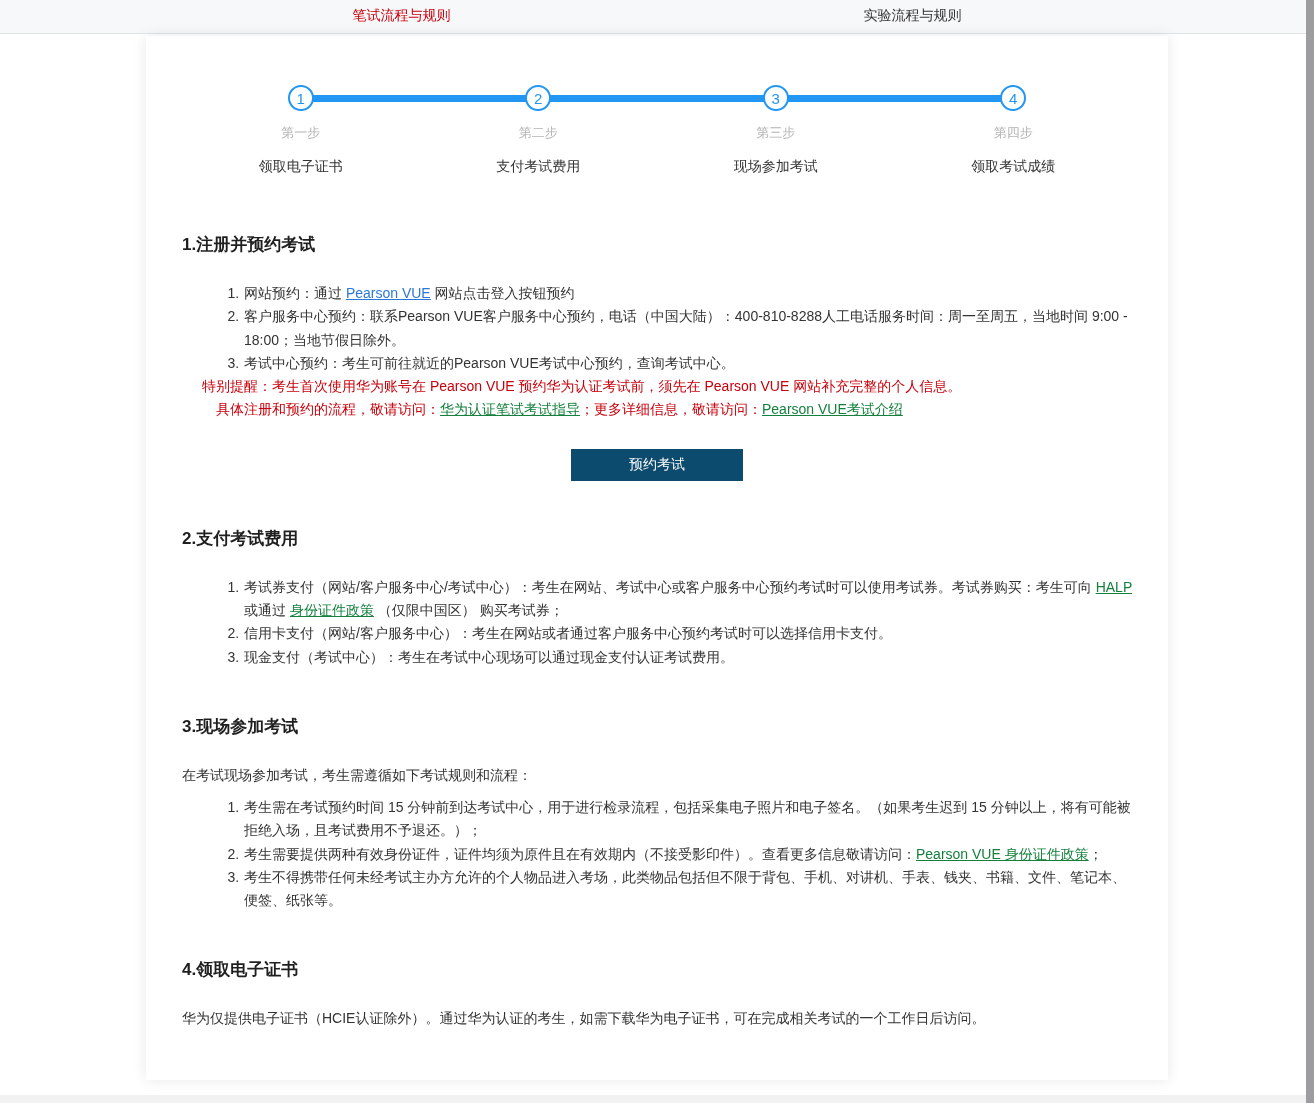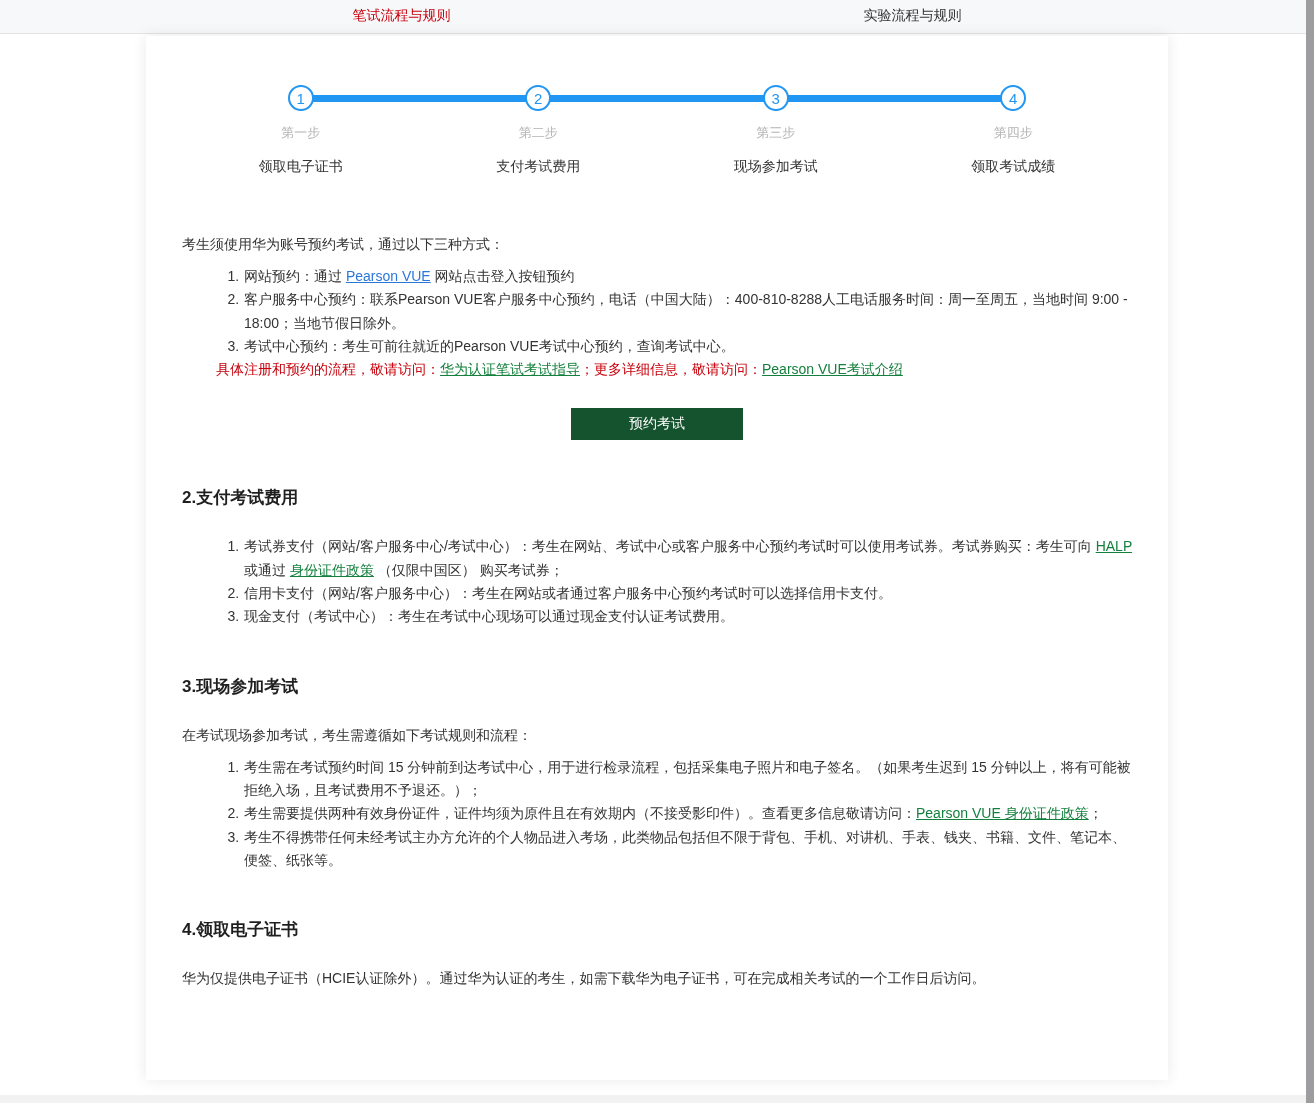--- a/index.html
+++ b/index.html
@@ -51,21 +51,21 @@
   ol:empty { display:none; }
   li { padding-left:1px;margin-left:21px; }
   .notes { padding-left:20px; line-height:23.3px; }
   .note { color:#c7000b; }
   .note.indent { padding-left:14px; }
   a.link-blue { color:#2b77d9; text-decoration:underline; cursor:pointer; }
   a.link-red { color:#15803d; text-decoration:underline; cursor:pointer; }
   
   .btn-row { text-align:center; margin-top:27px; }
   .primary-btn {
-    height:32px; border:none; background:#14532d; color:#fff;
+    height:32px; border:none; background:#0c4a6e; color:#fff;
     font-size:14px; font-family:inherit; cursor:pointer;
   }
   button[data-name="book-exam-button"] { width:172px; }
   
   .scrollbar {
     position:absolute; top:0; right:0; width:8px; height:1103px;
     background:#9d9d9f; z-index:10;
   }
   .bottom-strip {
     position:absolute; left:0; right:0; bottom:0; height:8px; background:#f2f2f2;
@@ -102,27 +102,28 @@
         <div class="step-title" data-name="step-3-title">现场参加考试</div>
       </div>
       <div class="step" data-name="step-4">
         <div class="step-circle" data-name="step-4-circle">4</div>
         <div class="step-sub" data-name="step-4-label">第四步</div>
         <div class="step-title" data-name="step-4-title">领取考试成绩</div>
       </div>
     </div>
 
     <section class="first" data-name="section-register-and-book">
-      <p class="intro" data-name="section-intro">考生须使用华为账号预约考试，通过以下三种方式：</p>
+      <h2 data-name="section-heading">1.注册并预约考试</h2>
       <ol data-name="booking-method-list">
           <li data-name="list-item"><span data-name="text-run">网站预约：通过 </span><a class="link-blue" data-name="text-link">Pearson VUE</a><span data-name="text-run"> 网站点击登入按钮预约</span></li>
           <li data-name="list-item"><span data-name="text-run">客户服务中心预约：联系Pearson VUE客户服务中心预约，电话（中国大陆）：400-810-8288人工电话服务时间：周一至周五，当地时间 9:00 - 18:00；当地节假日除外。</span></li>
           <li data-name="list-item"><span data-name="text-run">考试中心预约：考生可前往就近的Pearson VUE考试中心预约，查询考试中心。</span></li>
         </ol>
       <div class="notes" data-name="special-reminder-notes">
+          <div class="note" data-name="note-line"><span data-name="text-run">特别提醒：考生首次使用华为账号在 Pearson VUE 预约华为认证考试前，须先在 Pearson VUE 网站补充完整的个人信息。</span></div>
           <div class="note indent" data-name="note-line"><span data-name="text-run">具体注册和预约的流程，敬请访问：</span><a class="link-red" data-name="text-link">华为认证笔试考试指导</a><span data-name="text-run">；更多详细信息，敬请访问：</span><a class="link-red" data-name="text-link">Pearson VUE考试介绍</a></div>
         </div>
       <div class="btn-row" data-name="button-row">
         <button class="primary-btn" data-name="book-exam-button">预约考试</button>
       </div>
     </section>
 
     <section data-name="section-pay-exam-fee">
       <h2 data-name="section-heading">2.支付考试费用</h2>
       <ol data-name="payment-method-list">

